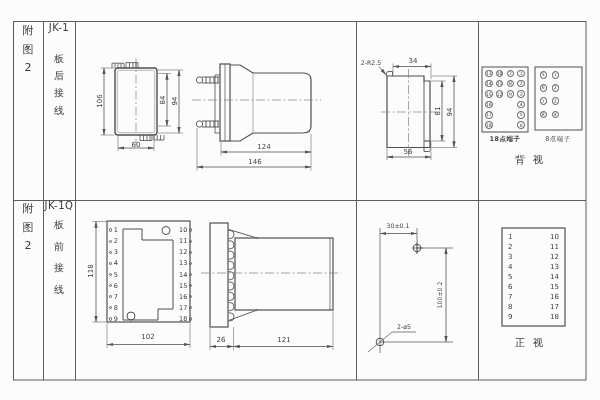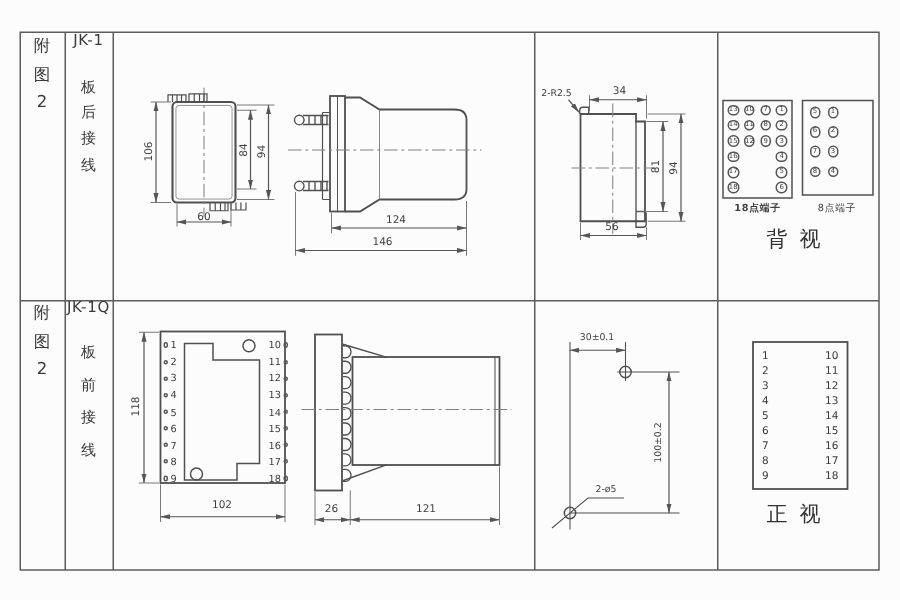--- a/index.html
+++ b/index.html
@@ -3,28 +3,28 @@
 <meta charset="utf-8">
 <style>
   html,body{margin:0;padding:0;background:#fff;}
   .sheet{position:relative;width:600px;height:400px;background:#fcfcfc;
          font-family:"DejaVu Sans","Liberation Sans",sans-serif;color:#3f3f3f;overflow:hidden;}
   svg.linework{position:absolute;left:0;top:0;pointer-events:none;}
   .cell{position:absolute;display:flex;flex-direction:column;align-items:center;justify-content:flex-start;}
   .vstack{width:1em;word-break:break-all;text-align:center;font-size:11px;line-height:1.7;color:#3a3a3a;}
   .wstack{width:1em;word-break:break-all;text-align:center;font-size:10px;color:#3a3a3a;}
   .r1 .wstack{line-height:1.72;margin-top:17px;}
-  .r2 .wstack{line-height:2.15;margin-top:14px;}
+  .r2 .wstack{line-height:2.15;margin-top:3px;}
   .model{font-size:10px;color:#3a3a3a;letter-spacing:0.5px;}
   .lbl{position:absolute;font-size:7px;color:#3f3f3f;white-space:nowrap;
        transform:translate(-50%,-50%);line-height:1;}
   .lbl.rot{transform:translate(-50%,-50%) rotate(-90deg);}
   .lbl.sm{font-size:6.2px;}
   .lbl.cn{font-size:6.5px;letter-spacing:0.5px;}
-  .lbl.view{font-size:14px;letter-spacing:8px;color:#333;text-align:center;}
+  .lbl.view{font-size:10px;letter-spacing:8px;color:#333;text-align:center;}
   .tbox{position:absolute;}
   .t18col,.t8col{position:absolute;display:flex;flex-direction:column;}
   .t18col{top:2.5px;gap:2.8px;}
   .t8col{top:4px;gap:5.6px;}
   .tc{width:7.6px;height:7.6px;border:0.8px solid #565656;border-radius:50%;box-sizing:border-box;
       display:flex;align-items:center;justify-content:center;font-size:4.6px;color:#3f3f3f;}
   .termcol{position:absolute;display:flex;flex-direction:column;justify-content:space-between;}
   .trow{display:flex;align-items:center;gap:1.5px;font-size:6.5px;height:8px;color:#3a3a3a;}
   .trow.right{justify-content:flex-end;}
   .dot{width:3.2px;height:3.2px;border:0.7px solid #565656;border-radius:50%;box-sizing:border-box;flex:none;}

